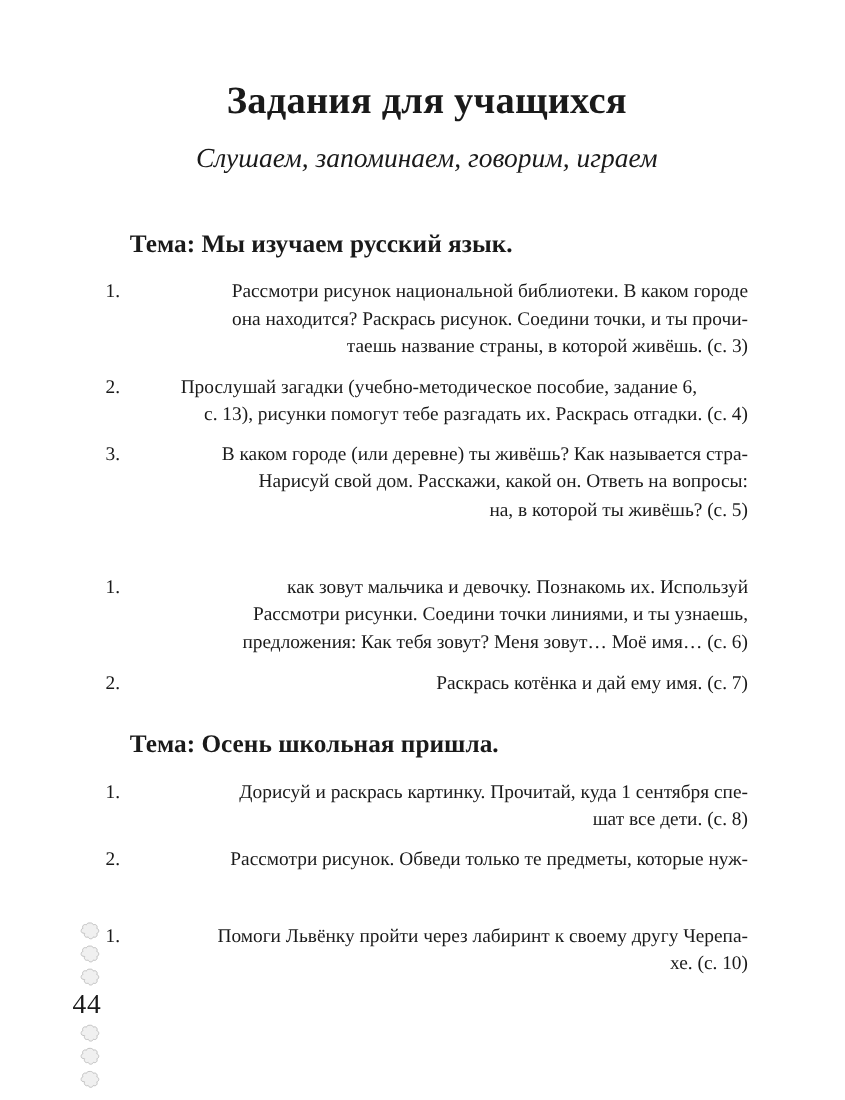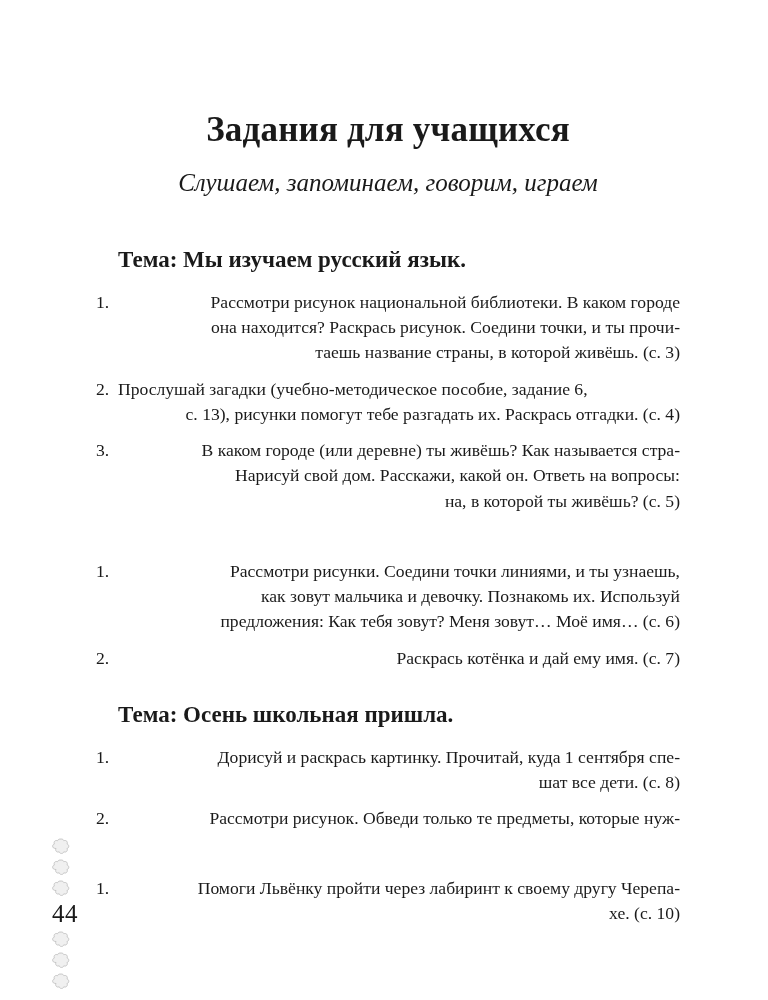--- a/index.html
+++ b/index.html
@@ -21,21 +21,21 @@
   }
 
   
   .margin-deco {
     position: absolute;
     left: 52px;
     top: 836px;
     width: 40px;
     display: flex;
     flex-direction: column;
-    align-items: flex-start;
+    align-items: flex-end;
   }
   .deco-flower {
     width: 19px;
     height: 19px;
     margin: 1px 0;
     display: block;
   }
   .folio {
     font-family: "Liberation Serif", "DejaVu Serif", serif;
     font-size: 25px;
@@ -52,21 +52,21 @@
     top: 0;
     width: 584px;
   }
 
   .doc-title {
     font-size: 35px;
     font-weight: bold;
     text-align: center;
     letter-spacing: 0.2px;
     margin: 0;
-    padding-top: 110px;
+    padding-top: 72px;
     line-height: 1.12;
   }
 
   .doc-subtitle {
     font-size: 25px;
     font-style: italic;
     text-align: center;
     margin: 0;
     padding-top: 19px;
     line-height: 1.2;
@@ -107,21 +107,21 @@
     display: block;
   }
   
   .ln {
     display: block;
     white-space: pre;
     text-align: right;
   }
   .ln-j {
     display: flex;
-    justify-content: flex-start;
+    justify-content: center;
     white-space: pre;
   }
   .ln-j > span { white-space: pre; }
 
   
   .sp-heading-1 { height: 48px; }
   .sp-before-heading { height: 30px; }
 </style>
 </head>
 <body>
@@ -192,22 +192,22 @@
       </ul>
     </div>
 
     <div class="sp-before-heading"></div>
     <div class="section">
 
       <ul class="task-list">
         <li class="task" style="margin-top:15px;">
           <span class="task-number">1.</span>
           <span class="task-body">
+            <span class="ln">как зовут мальчика и девочку. Познакомь их. Используй</span>
             <span class="ln">Рассмотри рисунки. Соедини точки линиями, и ты узнаешь,</span>
-            <span class="ln">как зовут мальчика и девочку. Познакомь их. Используй</span>
             <span class="ln">предложения: Как тебя зовут? Меня зовут… Моё имя… (с. 6)</span>
           </span>
         </li>
 
         <li class="task" style="margin-top:11px;">
           <span class="task-number">2.</span>
           <span class="task-body">
             <span class="ln">Раскрась котёнка и дай ему имя. (с. 7)</span>
           </span>
         </li>

